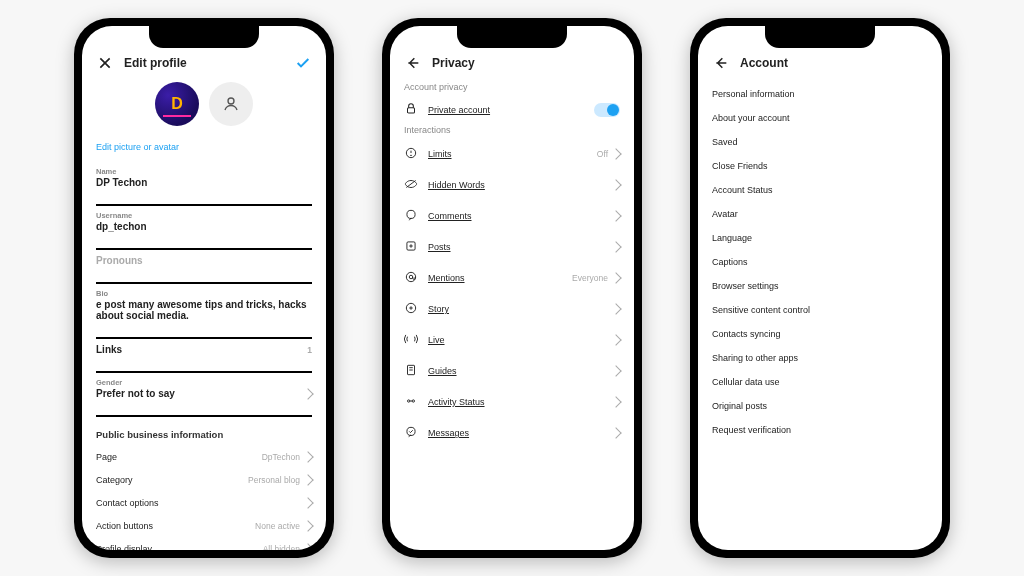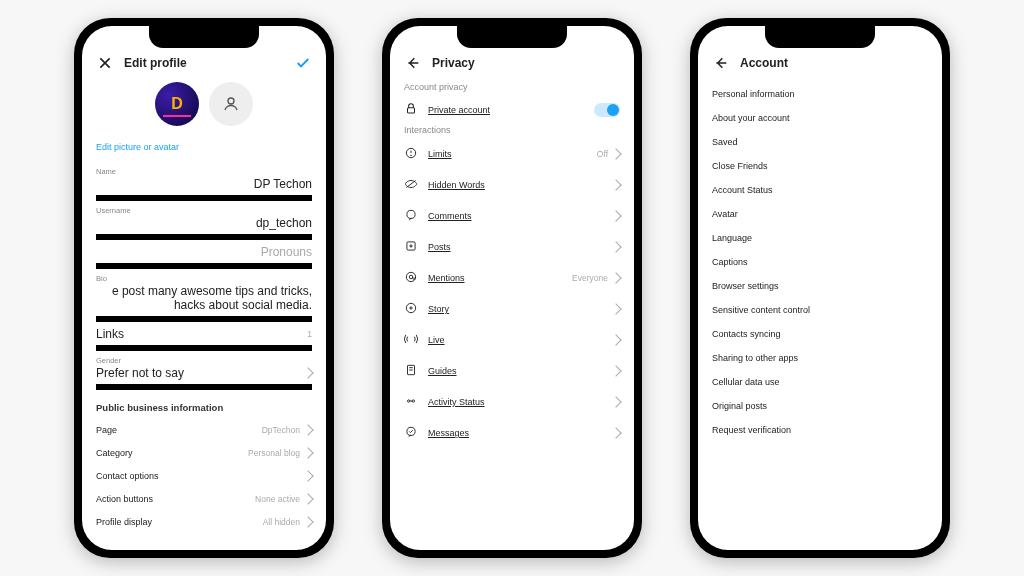--- a/index.html
+++ b/index.html
@@ -85,25 +85,26 @@
     display: flex; align-items: center; justify-content: center; color: #555;
   }
   .link-small {
     text-align: left;
     color: #1da1f2;
     font-size: 9px;
     font-weight: 400;
     margin: 16px 0 10px;
   }
   .field {
-    border-bottom: 6px solid #000000;
-    padding: 5px 0 4px;
+    border-bottom: 2px solid #000000;
+    padding: 5px 0 16px;
+    font-weight: bold;
   }
   .field .label { font-size: 7.5px; color: #888; margin-bottom: 1px; }
-  .field .value { font-size: 12px; color: #222; min-height: 10px; text-align: right; }
+  .field .value { font-size: 10px; color: #222; min-height: 10px; }
   .field.placeholder .value { color: #aaa; }
   .section-title { font-size: 9.5px; font-weight: 600; margin: 12px 0 6px; color: #333; }
   .row {
     display: flex;
     align-items: center;
     justify-content: space-between;
     padding: 6px 0;
     border-bottom: 1px solid transparent;
     font-size: 9px;
   }

